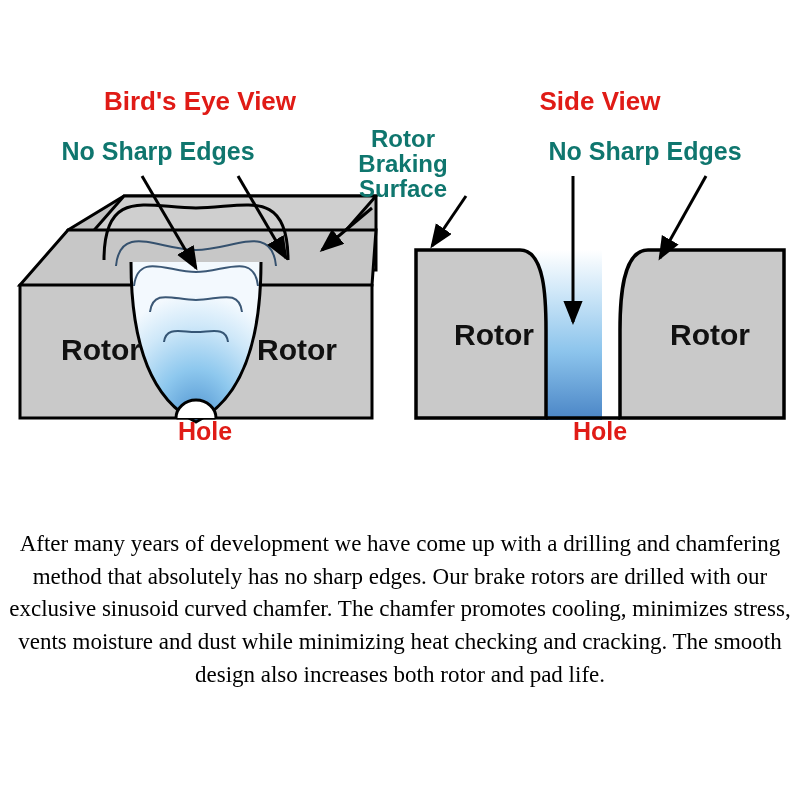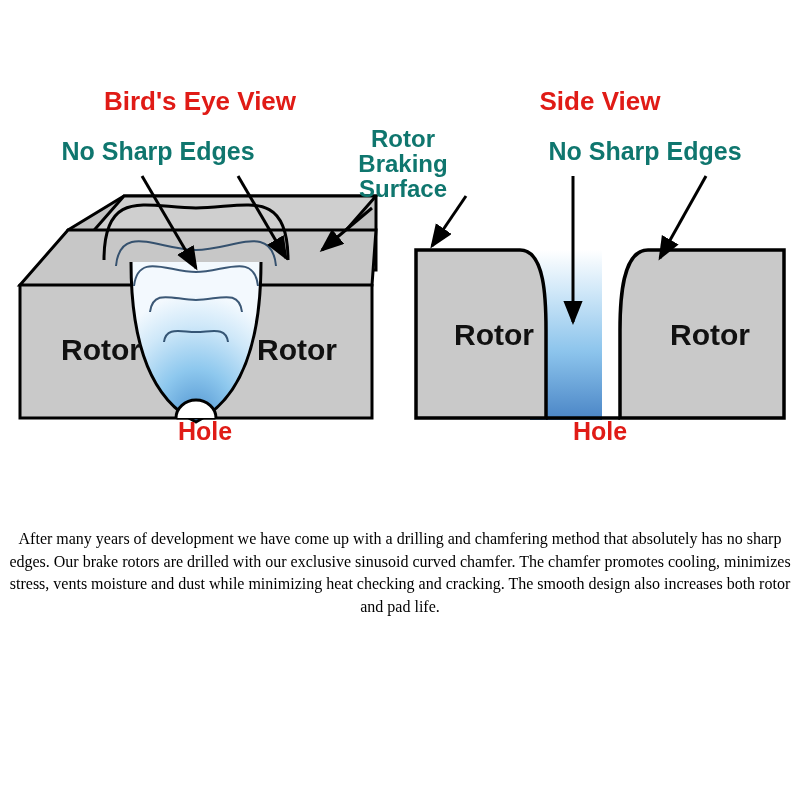--- a/index.html
+++ b/index.html
@@ -96,21 +96,21 @@
   .rw3 { left: 424px; top: 318px; width: 140px; }
   .rw4 { left: 640px; top: 318px; width: 140px; }
 
   .caption {
     position: absolute;
     left: 8px;
     top: 528px;
     width: 784px;
     text-align: center;
     font-family: "Liberation Serif", serif;
-    font-size: 16px;
+    font-size: 23px;
     line-height: 1.42;
     color: #000;
   }
 
   svg.art {
     position: absolute;
     left: 0;
     top: 0;
     width: 800px;
     height: 800px;

